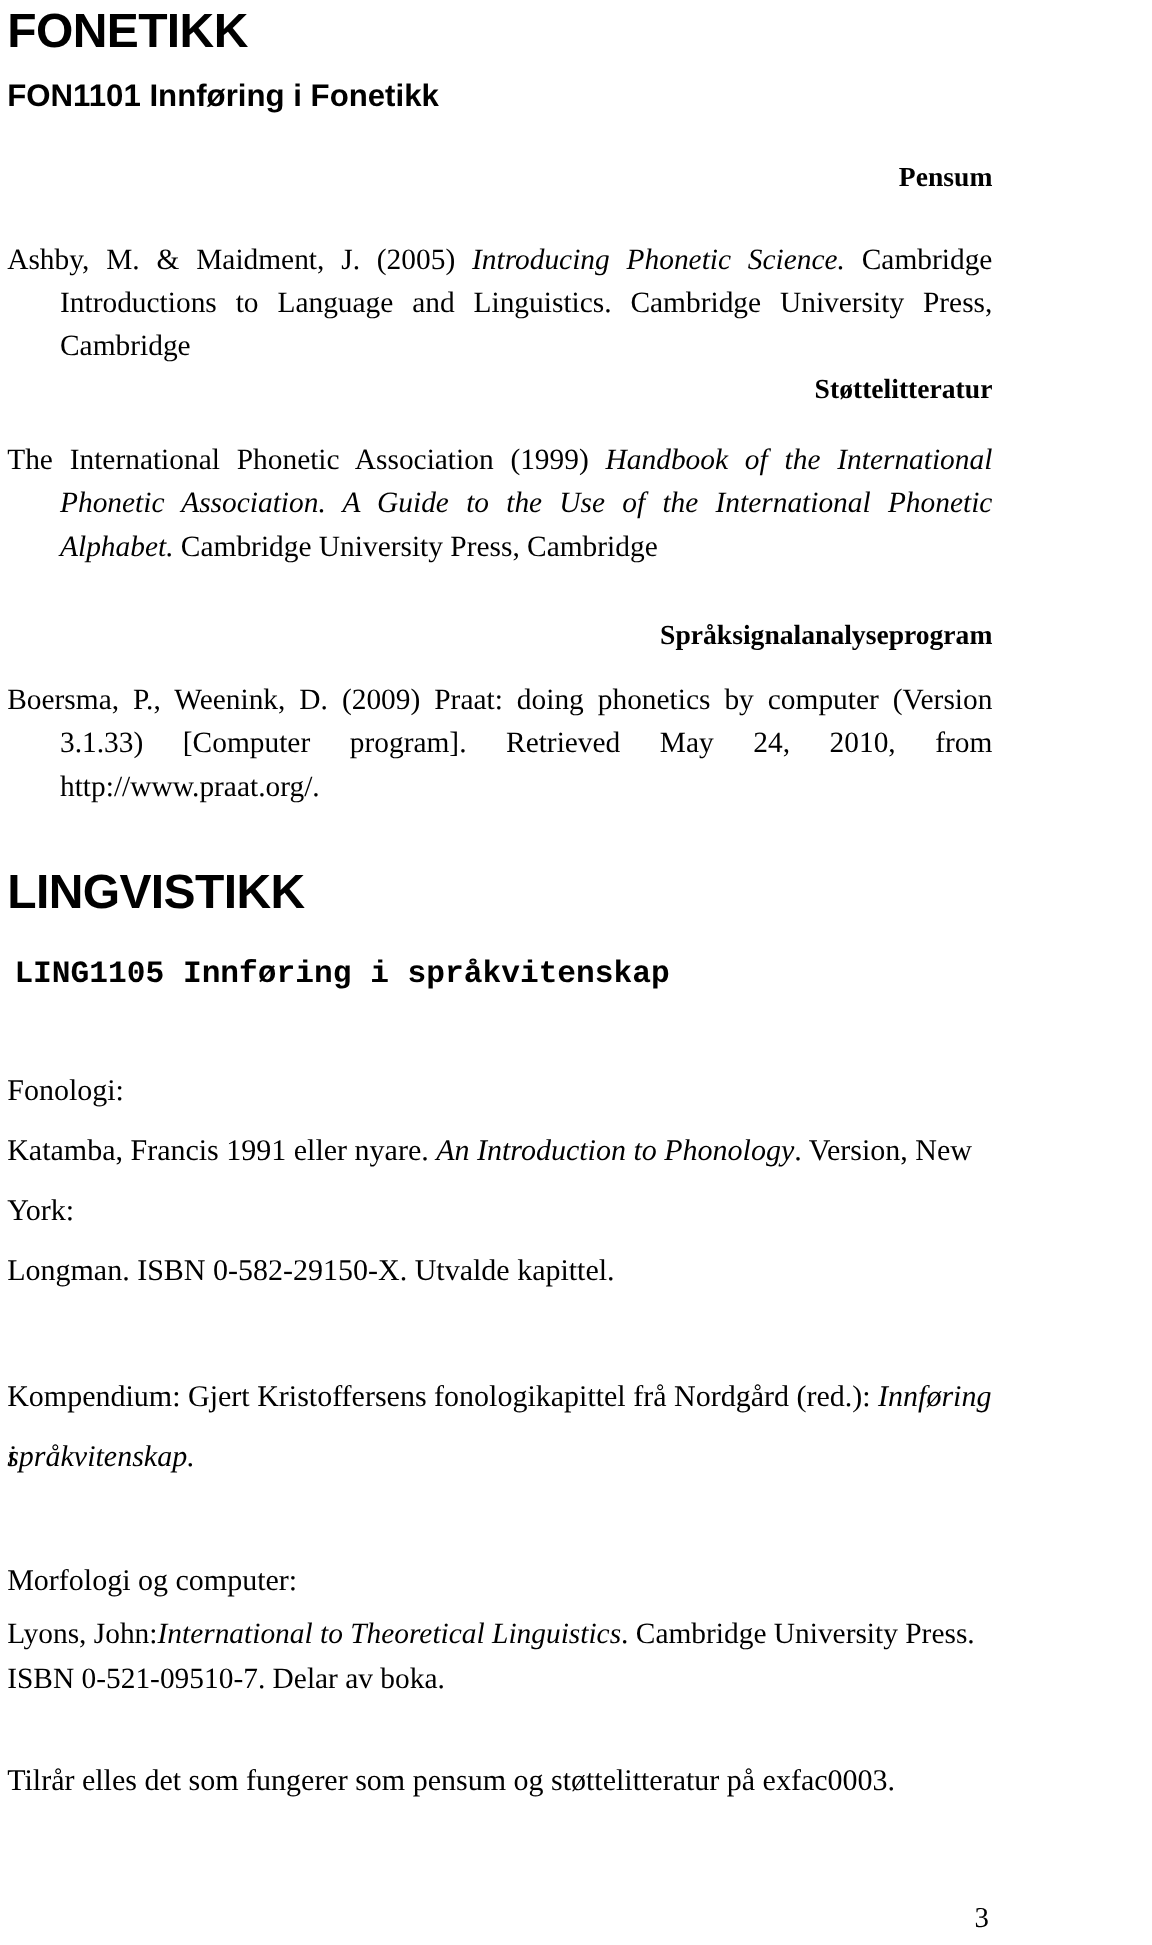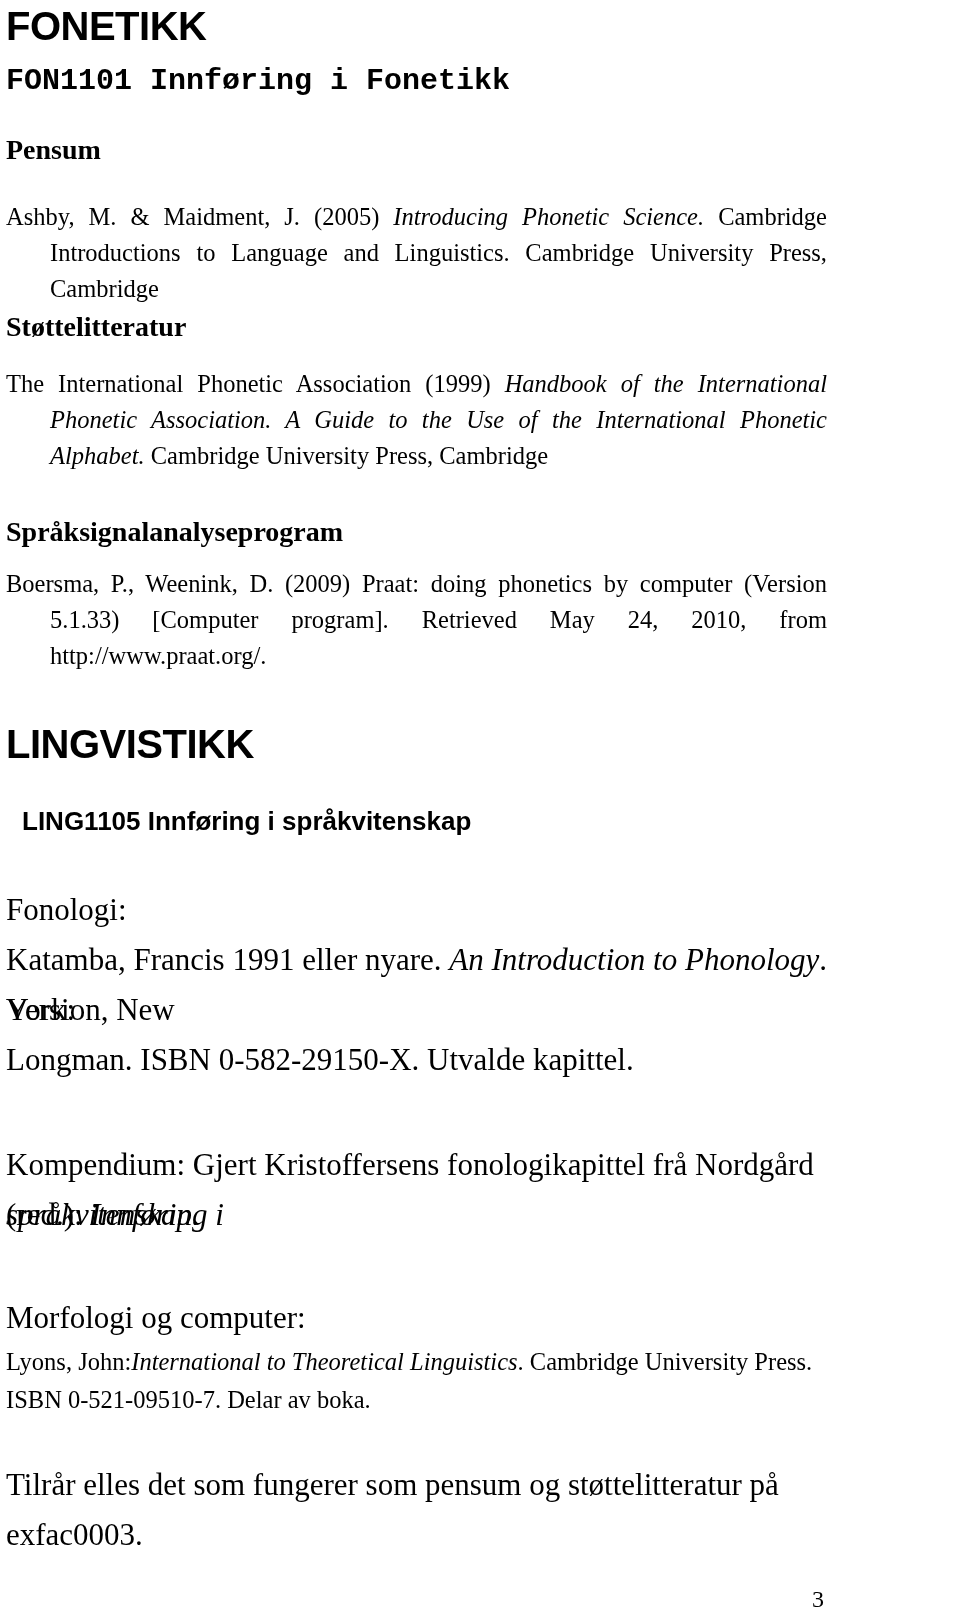--- a/index.html
+++ b/index.html
@@ -28,56 +28,57 @@
   .h-main {
     font-family: "Liberation Sans", "DejaVu Sans", sans-serif;
     font-weight: bold;
     font-size: 40px;
     line-height: 1.0;
     letter-spacing: -0.5px;
     margin: 0;
     padding: 0;
   }
   .h-course-sans {
-    font-family: Liberation Mono, monospace;
+    font-family: Liberation Sans, sans-serif;
     font-weight: bold;
-    font-size: 30px;
+    font-size: 26px;
     line-height: 1.0;
     margin: 0;
     padding: 0;
   }
   .h-course-serif {
-    font-family: Liberation Sans, sans-serif;
+    font-family: Liberation Mono, monospace;
     font-weight: bold;
     font-size: 26px;
     line-height: 1.0;
-    margin: 16px;
+    margin: 6px;
     padding: 0;
   }
   .h-sub {
     font-family: "Liberation Serif", "DejaVu Serif", serif;
     font-weight: bold;
-    font-size: 28px;
+    font-size: 23px;
     line-height: 1.0;
     margin: 0;
     padding: 0;
+    text-align: right;
   }
 
   
   .ref {
     font-size: 24.5px;
     line-height: 36px;
     text-align: justify;
     text-justify: inter-word;
     margin: 0;
     padding: 0 0 0 44px;
     text-indent: -44px;
   }
   .loose {
-    font-size: 31px;
+    font-size: 25px;
     line-height: 50px;
     margin: 0;
     padding: 0;
     text-align: left;
   }
   .tight {
     font-size: 24.5px;
     line-height: 38px;
     margin: 0;
     padding: 0;
@@ -113,21 +114,21 @@
   </div>
 
   <h3 class="h-sub blk" style="top:313px;">Støttelitteratur</h3>
 
   <div class="ref blk" style="top:366px;">
     <span>The International Phonetic Association (1999) </span><i>Handbook of the International Phonetic Association. A Guide to the Use of the International Phonetic Alphabet.</i><span> Cambridge University Press, Cambridge</span>
   </div>
 
   <h3 class="h-sub blk" style="top:518px;">Språksignalanalyseprogram</h3>
 
-  <div class="ref blk" style="top:566px;">Boersma, P., Weenink, D. (2009) Praat: doing phonetics by computer (Version 5.1.33) [Computer program]. Retrieved May 24, 2010, from http://www.praat.org/.</div>
+  <div class="ref blk" style="top:566px;">Boersma, P., Weenink, D. (2009) Praat: doing phonetics by computer (Version 3.1.33) [Computer program]. Retrieved May 24, 2010, from http://www.praat.org/.</div>
 
   <h1 class="h-main blk" style="top:724px;">LINGVISTIKK</h1>
 
   <h2 class="h-course-serif blk" style="top:792px;">LING1105 Innføring i språkvitenskap</h2>
 
   <div class="loose blk" style="top:885px;">Fonologi:</div>
 
   <div class="loose blk" style="top:935px;">
     <span>Katamba, Francis 1991 eller nyare. </span><i>An Introduction to Phonology</i><span>. Version, New</span>
   </div>

